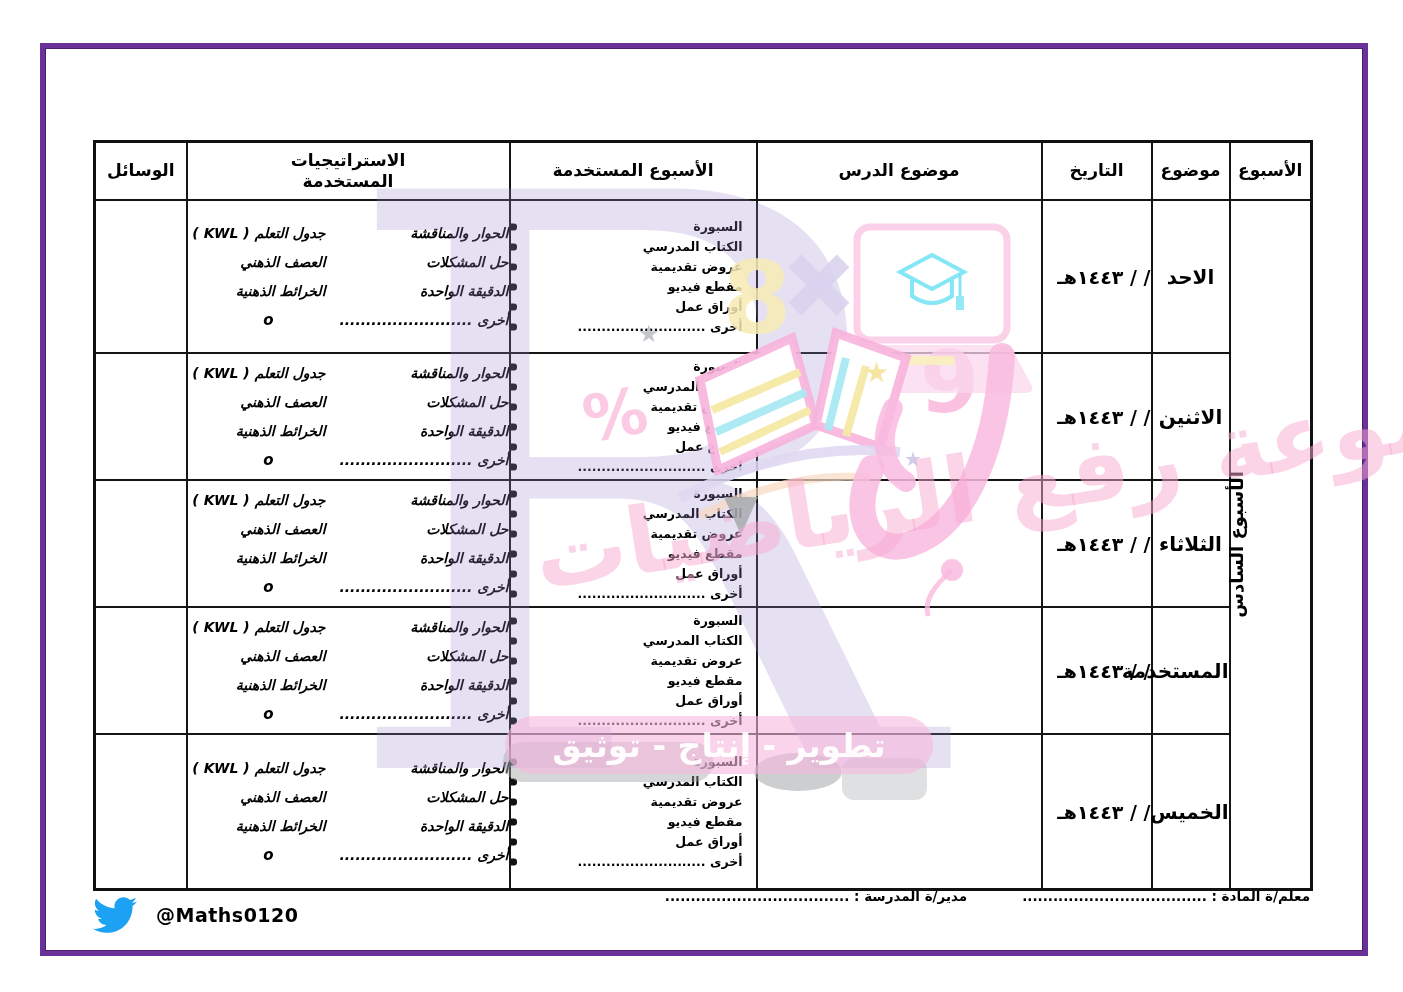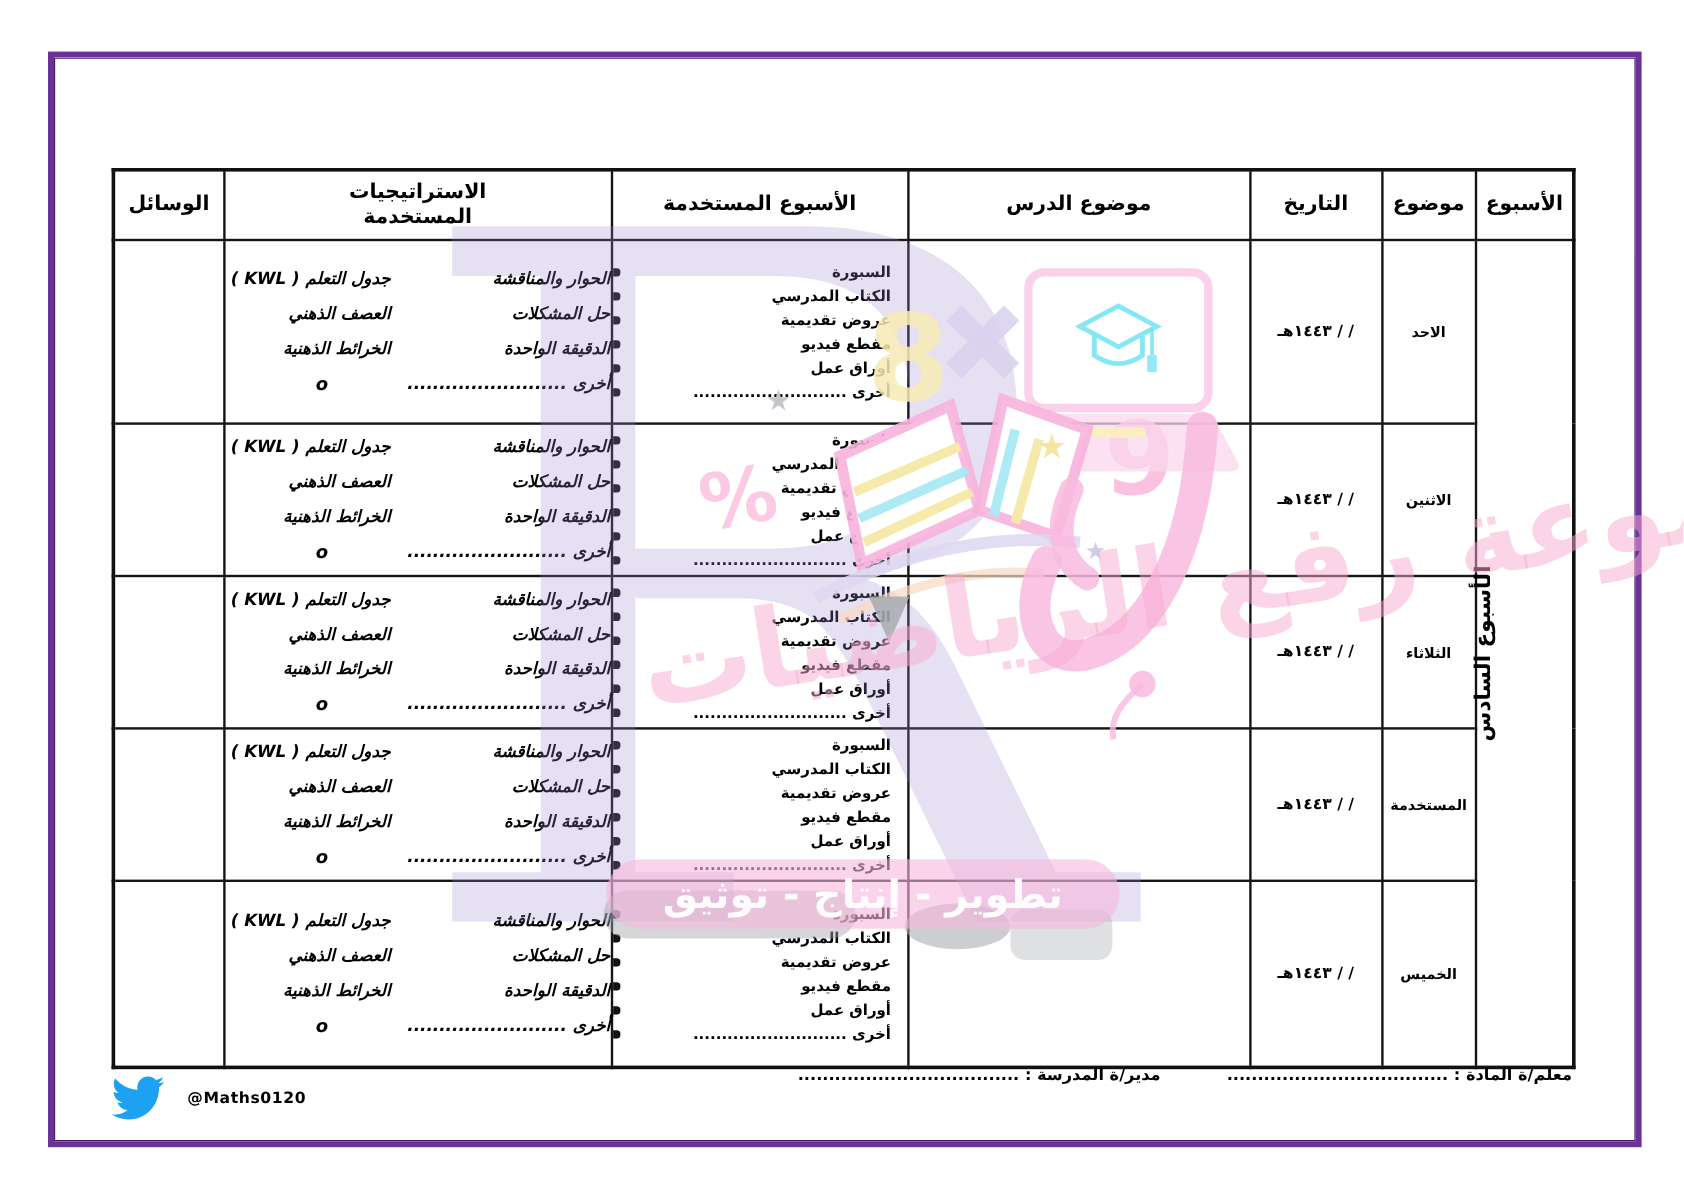--- a/index.html
+++ b/index.html
@@ -10,40 +10,40 @@
   
   table.schedule{position:absolute;left:93px;top:140px;width:1217px;
     border-collapse:collapse;table-layout:fixed;direction:rtl;
     border:3px solid #111;font-weight:bold;}
   table.schedule th, table.schedule td{border:2px solid #151515;padding:0;vertical-align:middle;background:transparent;}
   thead th{background:#FCF2CF;border-bottom:3px solid #111;height:56px;
     font-size:17px;text-align:center;line-height:1.25;}
   .week-cell{background:#BD9CE9;text-align:center;}
   .week-label{display:inline-block;white-space:nowrap;transform:rotate(-90deg);
     font-size:18px;font-weight:bold;letter-spacing:1px;}
-  .day-cell{font-size:12px;text-align:center;}
-  .date-cell{font-size:13px;text-align:center;white-space:nowrap;}
+  .day-cell{font-size:20px;text-align:center;}
+  .date-cell{font-size:19px;text-align:right;white-space:nowrap;}
   .topic-cell,.sig-cell{background:#fff;}
   .tools-cell{padding:3px 0;margin-left:44px;}
   .tools-list{display:block;}
   .tool-item{position:relative;text-align:right;font-size:12.5px;line-height:20px;
     padding-right:13px;white-space:nowrap;}
   .edge-bullet{position:absolute;left:0;top:50%;transform:translateY(-50%);
     width:6px;height:7px;background:#111;border-radius:0 3px 3px 0;}
   .strat-cell{padding:0 8px 0 4px;}
   .strat-grid{display:grid;grid-template-columns:57% 43%;}
   .strat-item{text-align:right;font-size:14px;line-height:29px;white-space:nowrap;font-style:italic;}
   .strat-col-left .strat-item{padding-left:6px;}
   .o-item{padding-right:52px;font-size:15px;}
   .row-0 td{height:151px;} .row-1 td,.row-2 td,.row-3 td{height:125px;} .row-4 td{height:153px;}
   
   .footer{position:absolute;left:93px;top:888px;width:1217px;direction:rtl;
     display:flex;gap:55px;font-size:13.5px;font-weight:bold;white-space:nowrap;}
   .twitter{position:absolute;left:88px;top:893px;display:flex;align-items:center;gap:14px;}
-  .twitter-handle{font-size:13px;font-weight:bold;letter-spacing:.5px;}
+  .twitter-handle{font-size:19px;font-weight:bold;letter-spacing:.5px;}
   
   .wm{position:absolute;inset:0;pointer-events:none;z-index:40;}
   .wm-svg{position:absolute;left:0;top:0;}
   .calligraphy{position:absolute;left:535px;top:505px;white-space:nowrap;
     font-size:92px;font-weight:bold;color:rgba(248,170,210,.5);
     transform:rotate(-9deg);transform-origin:left center;letter-spacing:2px;direction:rtl;}
 </style>
 </head>
 <body>
 

